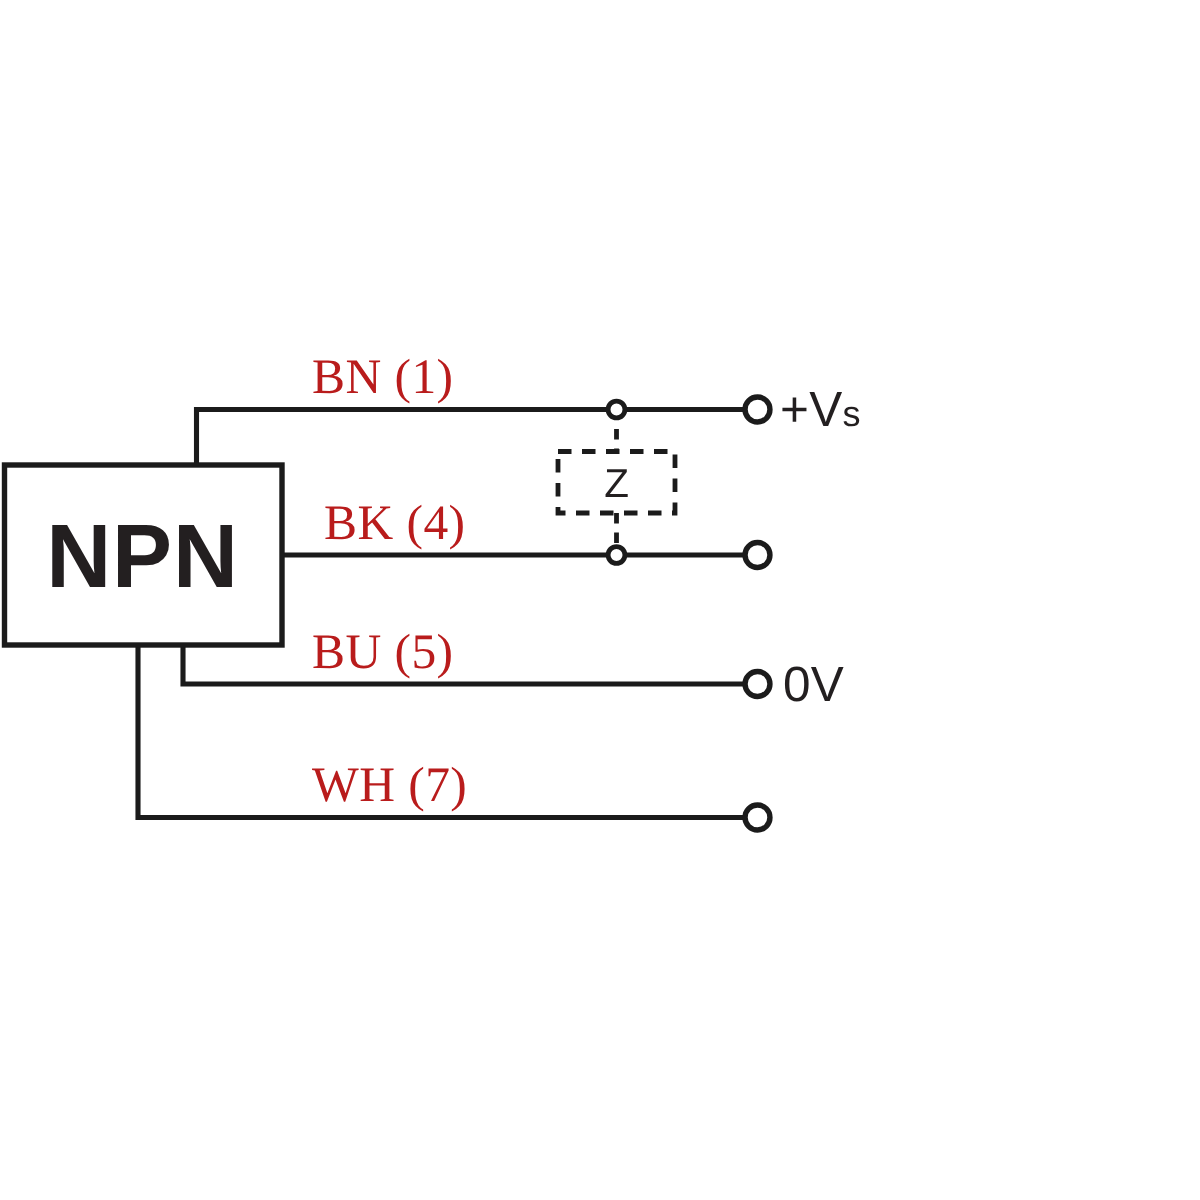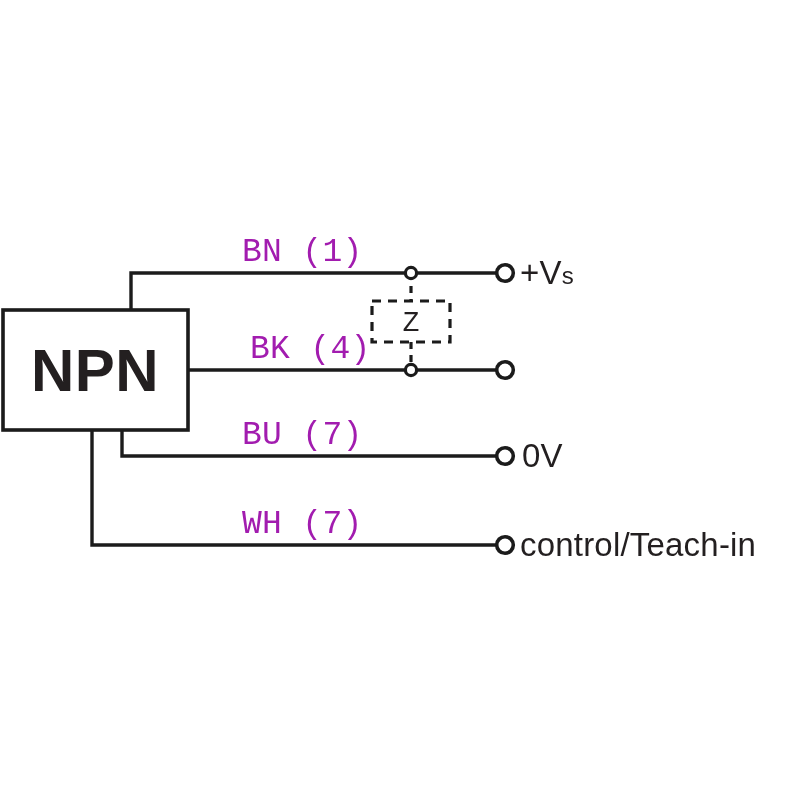--- a/index.html
+++ b/index.html
@@ -70,28 +70,27 @@
     letter-spacing: 0.5px;
   }
   .z-label-text {
     font-family: "Liberation Sans", sans-serif;
     font-size: 27px;
     font-weight: 400;
     fill: #231f20;
   }
   .wire-label {
     position: absolute;
-    font-family: Liberation Mono, monospace;
+    font-family: Liberation Serif, serif;
     font-size: 33px;
     font-weight: 400;
-    color: #a21caf;
+    color: #b91c1c;
     white-space: nowrap;
     letter-spacing: 0.3px;
     line-height: 1;
-    margin-left: 34px;
   }
   .terminal-label {
     position: absolute;
     font-family: Liberation Sans, sans-serif;
     font-size: 33px;
     font-weight: 400;
     color: #231f20;
     white-space: nowrap;
     letter-spacing: 0.2px;
     line-height: 1;
@@ -130,24 +129,23 @@
     <circle class="terminal-circle" cx="505" cy="370" r="8.3"></circle>
     <circle class="terminal-circle" cx="505" cy="456" r="8.3"></circle>
     <circle class="terminal-circle" cx="505" cy="545" r="8.3"></circle>
 
   </svg>
 
   <div class="wire-label" style="left:208px; top:236px;">BN (1)</div>
 
   <div class="wire-label" style="left:216px; top:333px;">BK (4)</div>
 
-  <div class="wire-label" style="left:208px; top:419px;">BU (7)</div>
+  <div class="wire-label" style="left:208px; top:419px;">BU (5)</div>
 
   <div class="wire-label" style="left:208px; top:508px;">WH (7)</div>
 
   <div class="terminal-label" style="left:520px; top:256px;"><span>+V</span><span class="sub-s">s</span></div>
 
 
   <div class="terminal-label" style="left:522px; top:439px;text-align:center;">0V</div>
 
-  <div class="terminal-label" style="left:520px; top:528px;">control/Teach-in</div>
 
 </div>
 
 </body></html>

